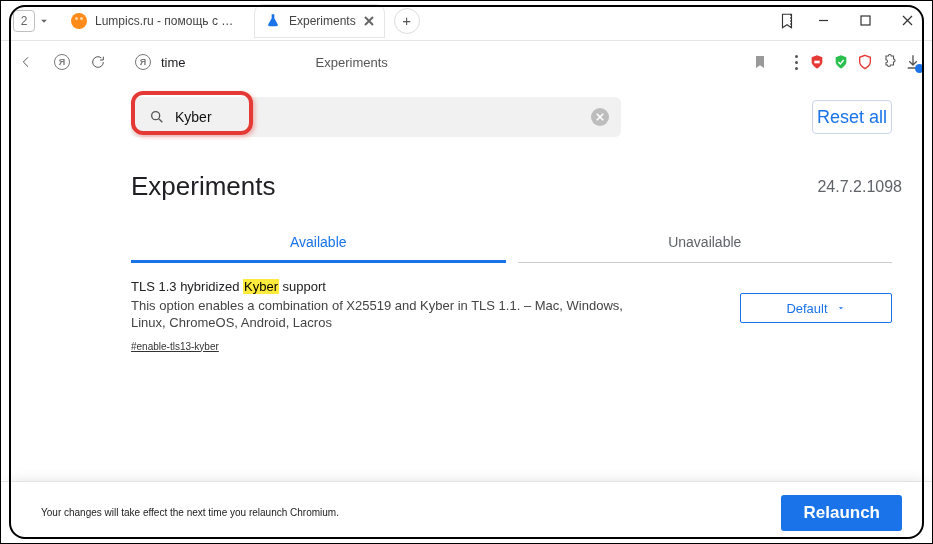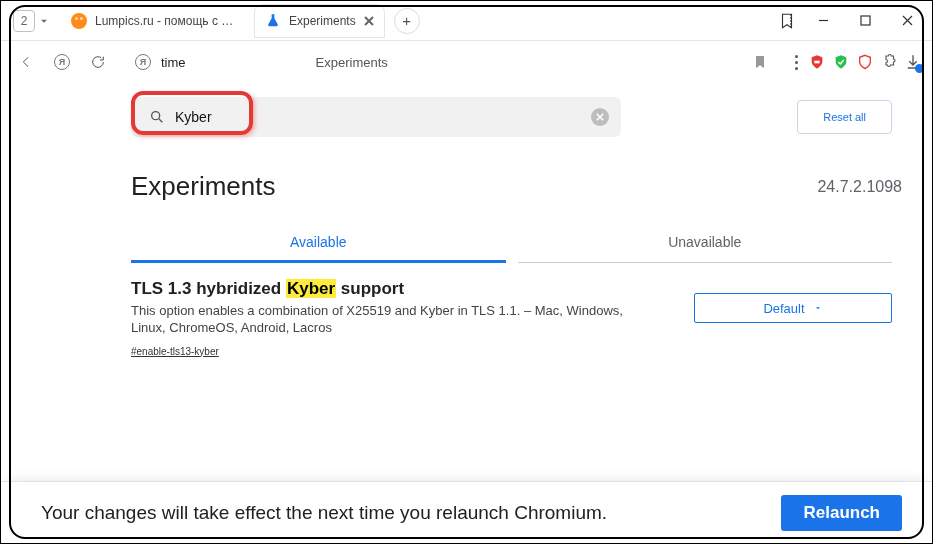--- a/index.html
+++ b/index.html
@@ -48,41 +48,41 @@
 
   .searchbar-row { display:flex; align-items:center; gap:14px; }
   .searchbox { flex:0 0 490px; height:40px; background:#f1f1f1; border-radius:6px; display:flex; align-items:center; padding:0 12px; }
   .searchbox .chunk { display:flex; align-items:center; gap:8px; height:30px; padding:2px 10px 2px 6px; border-radius:6px; }
   .searchbox input { border:none; background:transparent; outline:none; font-size:14px; color:#111; width:60px; }
   .search-clear { margin-left:auto; width:18px; height:18px; border-radius:50%; background:#bdbdbd; display:flex; align-items:center; justify-content:center; cursor:pointer; }
   .search-clear svg { width:8px; height:8px; stroke:#fff; stroke-width:2; }
   .mag { width:16px; height:16px; stroke:#555; fill:none; stroke-width:2; }
   .red-box { position:absolute; left:130px; top:8px; width:122px; height:44px; border:4px solid #e53935; border-radius:12px; pointer-events:none; box-shadow:2px 2px 4px rgba(229,57,53,.35); }
 
-  .reset-btn { margin-left:auto; height:34px; padding:0 25px; border:1px solid #c9d6e8; border-radius:4px; background:#fff; color:#1a73e8; font-size:11px; cursor:pointer; }
+  .reset-btn { margin-left:auto; height:34px; padding:0 4px; border:1px solid #c9d6e8; border-radius:4px; background:#fff; color:#1a73e8; font-size:18px; cursor:pointer; }
 
   h1.page-title { font-size:26px; font-weight:400; margin:34px 0 22px; color:#202124; }
   .version { font-size:16px; color:#5f6368; float:right; margin-top:-46px; margin-right:-10px; }
 
   .tabs-row { display:flex;gap:12px; }
   .tab-h { flex:1; text-align:center; padding:10px 0; font-size:14px; cursor:pointer; color:#5f6368; border-bottom:1px solid #ccc; }
   .tab-h.active { color:#1a73e8; border-bottom:3px solid #1a73e8; }
 
   .flag-item { margin-top:16px; display:flex; gap:20px; }
   .flag-text { flex:1; }
-  .flag-title { font-size:17px; font-weight:700; }
+  .flag-title { font-size:13px; font-weight:400; }
   .flag-title mark { background:#ffeb3b; padding:0 1px; }
   .flag-desc { font-size:13px; color:#444; margin:4px 0 6px; max-width:520px; line-height:1.3; }
   .flag-anchor { font-size:10px; color:#333; text-decoration:underline; }
-  .flag-select { width:198px; height:30px; border:1px solid #1a73e8; color:#1a73e8; background:#fff; border-radius:2px; display:flex; align-items:center; justify-content:center; gap:8px; font-size:13px; cursor:pointer; margin-top:14px; }
+  .flag-select { width:152px; height:30px; border:1px solid #1a73e8; color:#1a73e8; background:#fff; border-radius:2px; display:flex; align-items:center; justify-content:center; gap:8px; font-size:13px; cursor:pointer; margin-top:14px; }
   .flag-select svg { width:10px; height:10px; fill:#1a73e8; }
 
   
   .footer { position:absolute; left:0; right:0; bottom:0; height:62px; background:#fff; border-top:1px solid #e3e3e3; box-shadow:0 -6px 14px -8px rgba(0,0,0,.15); display:flex; align-items:center; padding:0 30px 0 40px; }
-  .footer-msg { font-size:19px; color:#202124; }
+  .footer-msg { font-size:10px; color:#202124; }
   .relaunch { margin-left:auto; height:36px; padding:0 22px; background:#1a73e8; color:#ffffff; border:none; border-radius:3px; font-size:17px; font-weight:600; cursor:pointer;text-align:center; }
 </style>
 </head>
 <body>
 
 <div class="window">
 
   <div class="titlebar">
     <div class="tab-count-group">
       <div class="tab-count">2</div>

